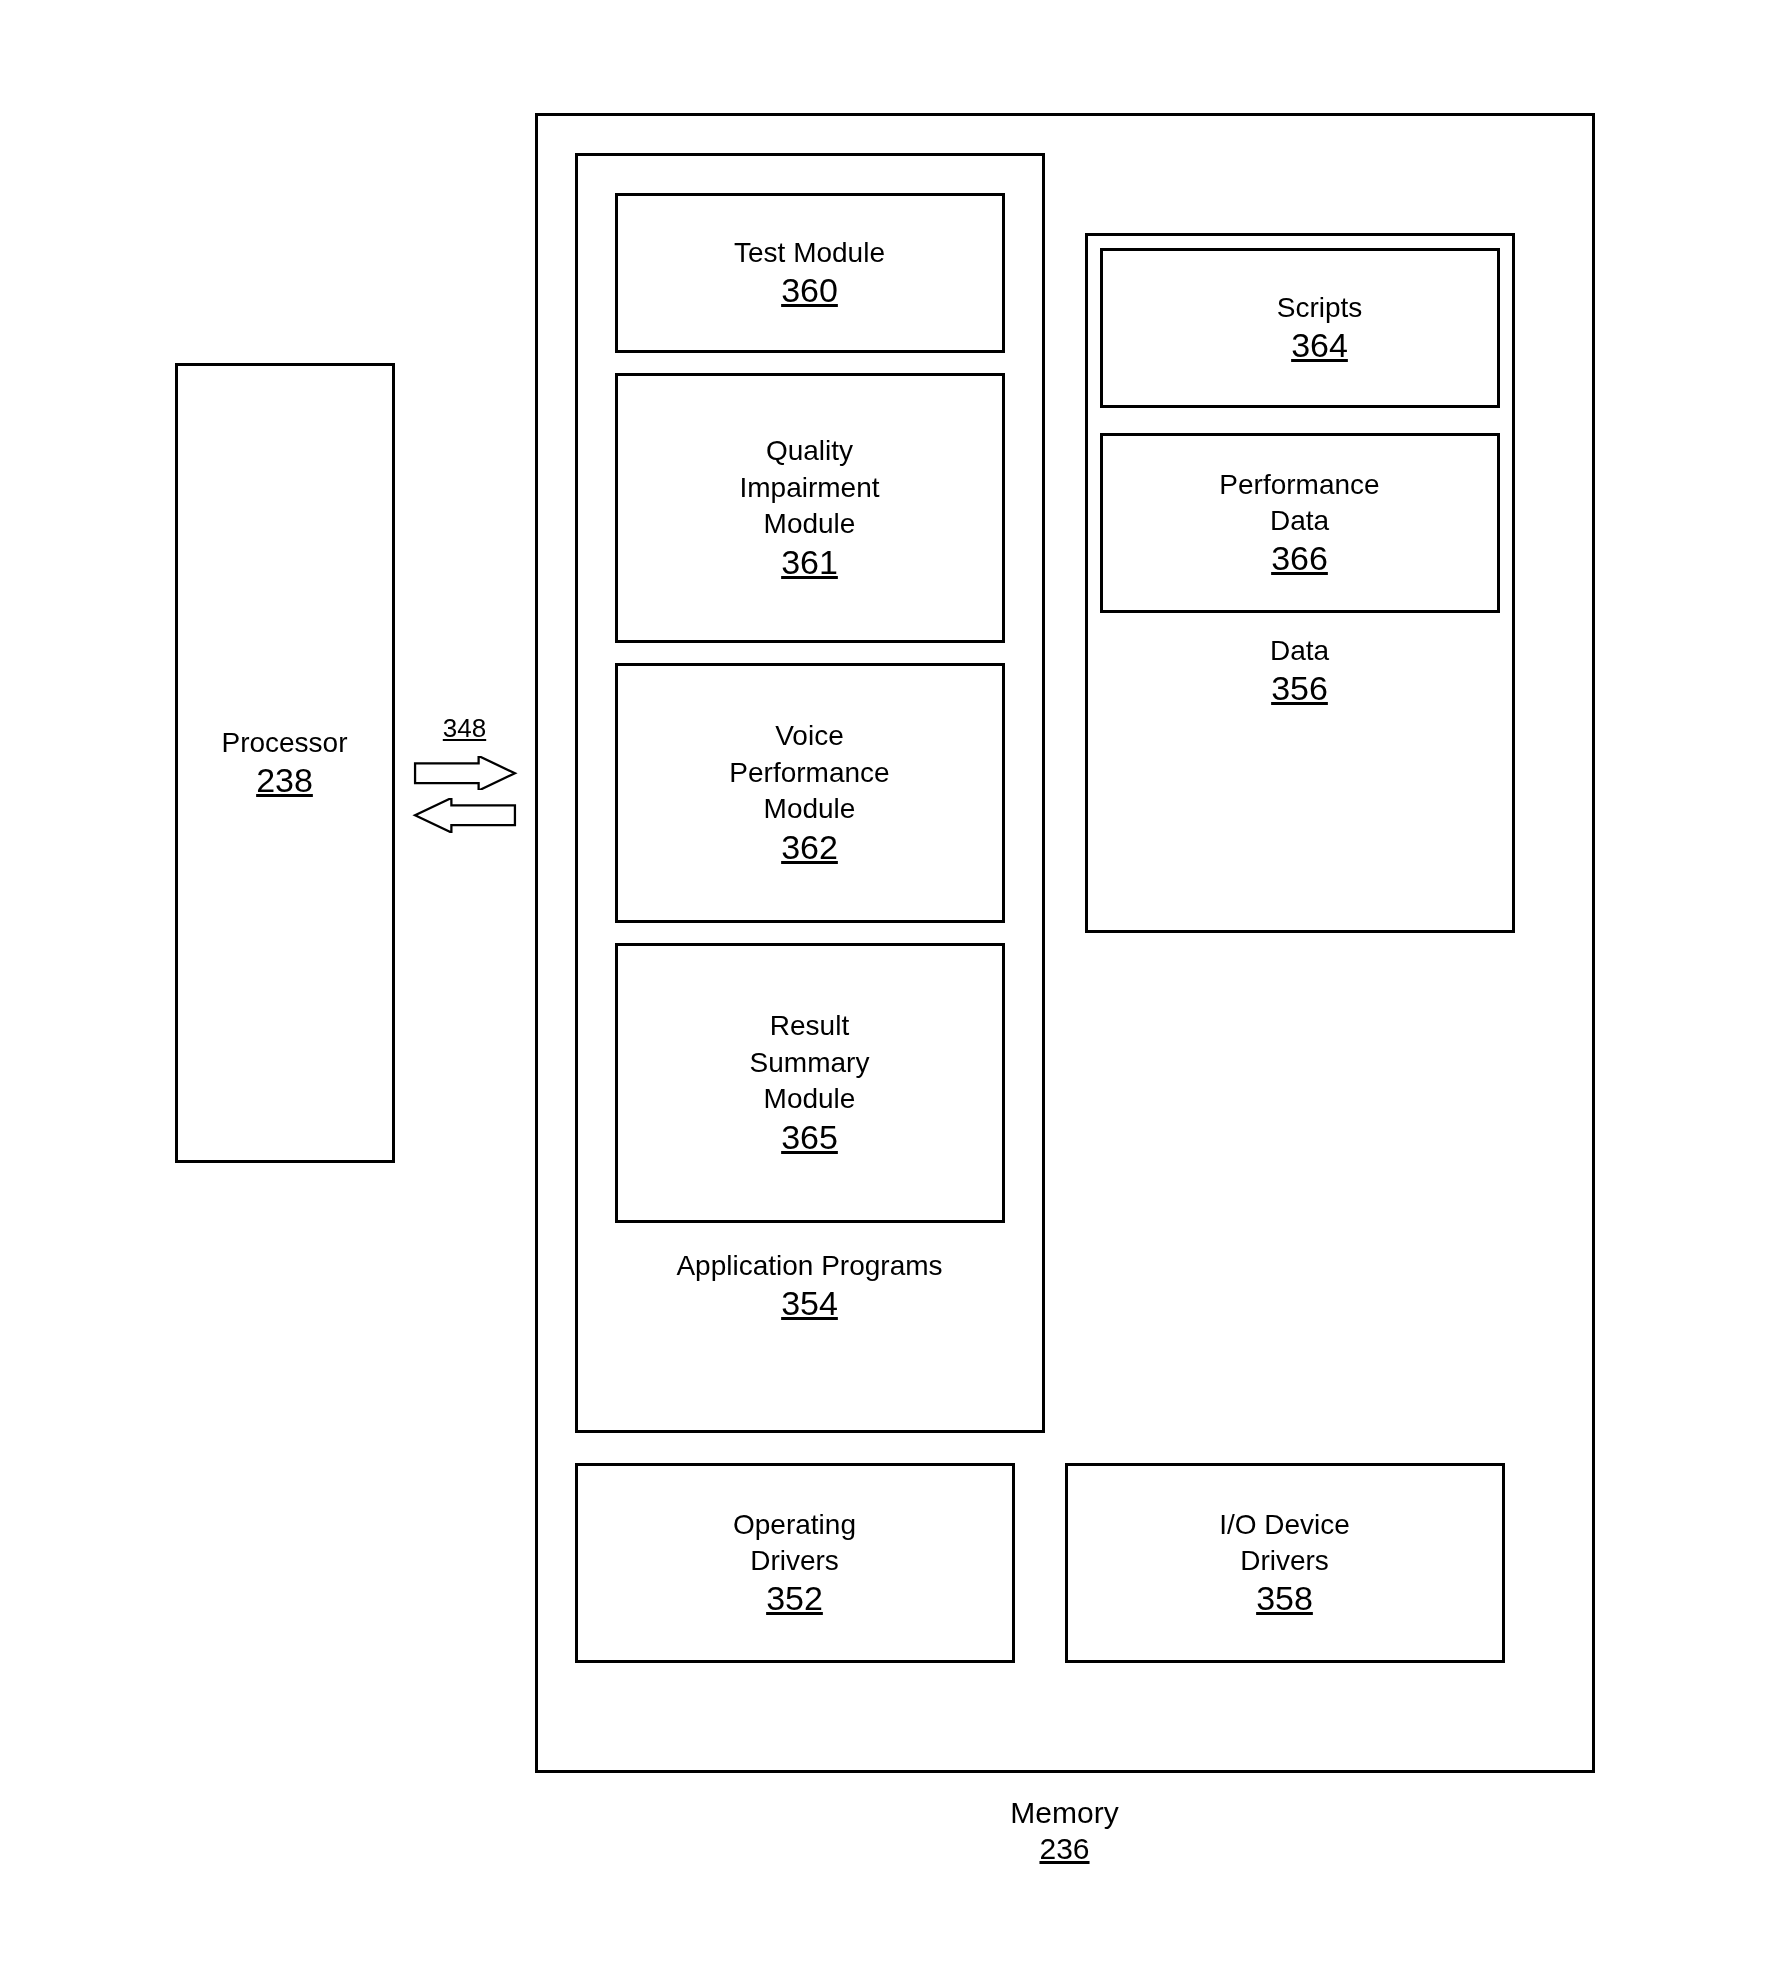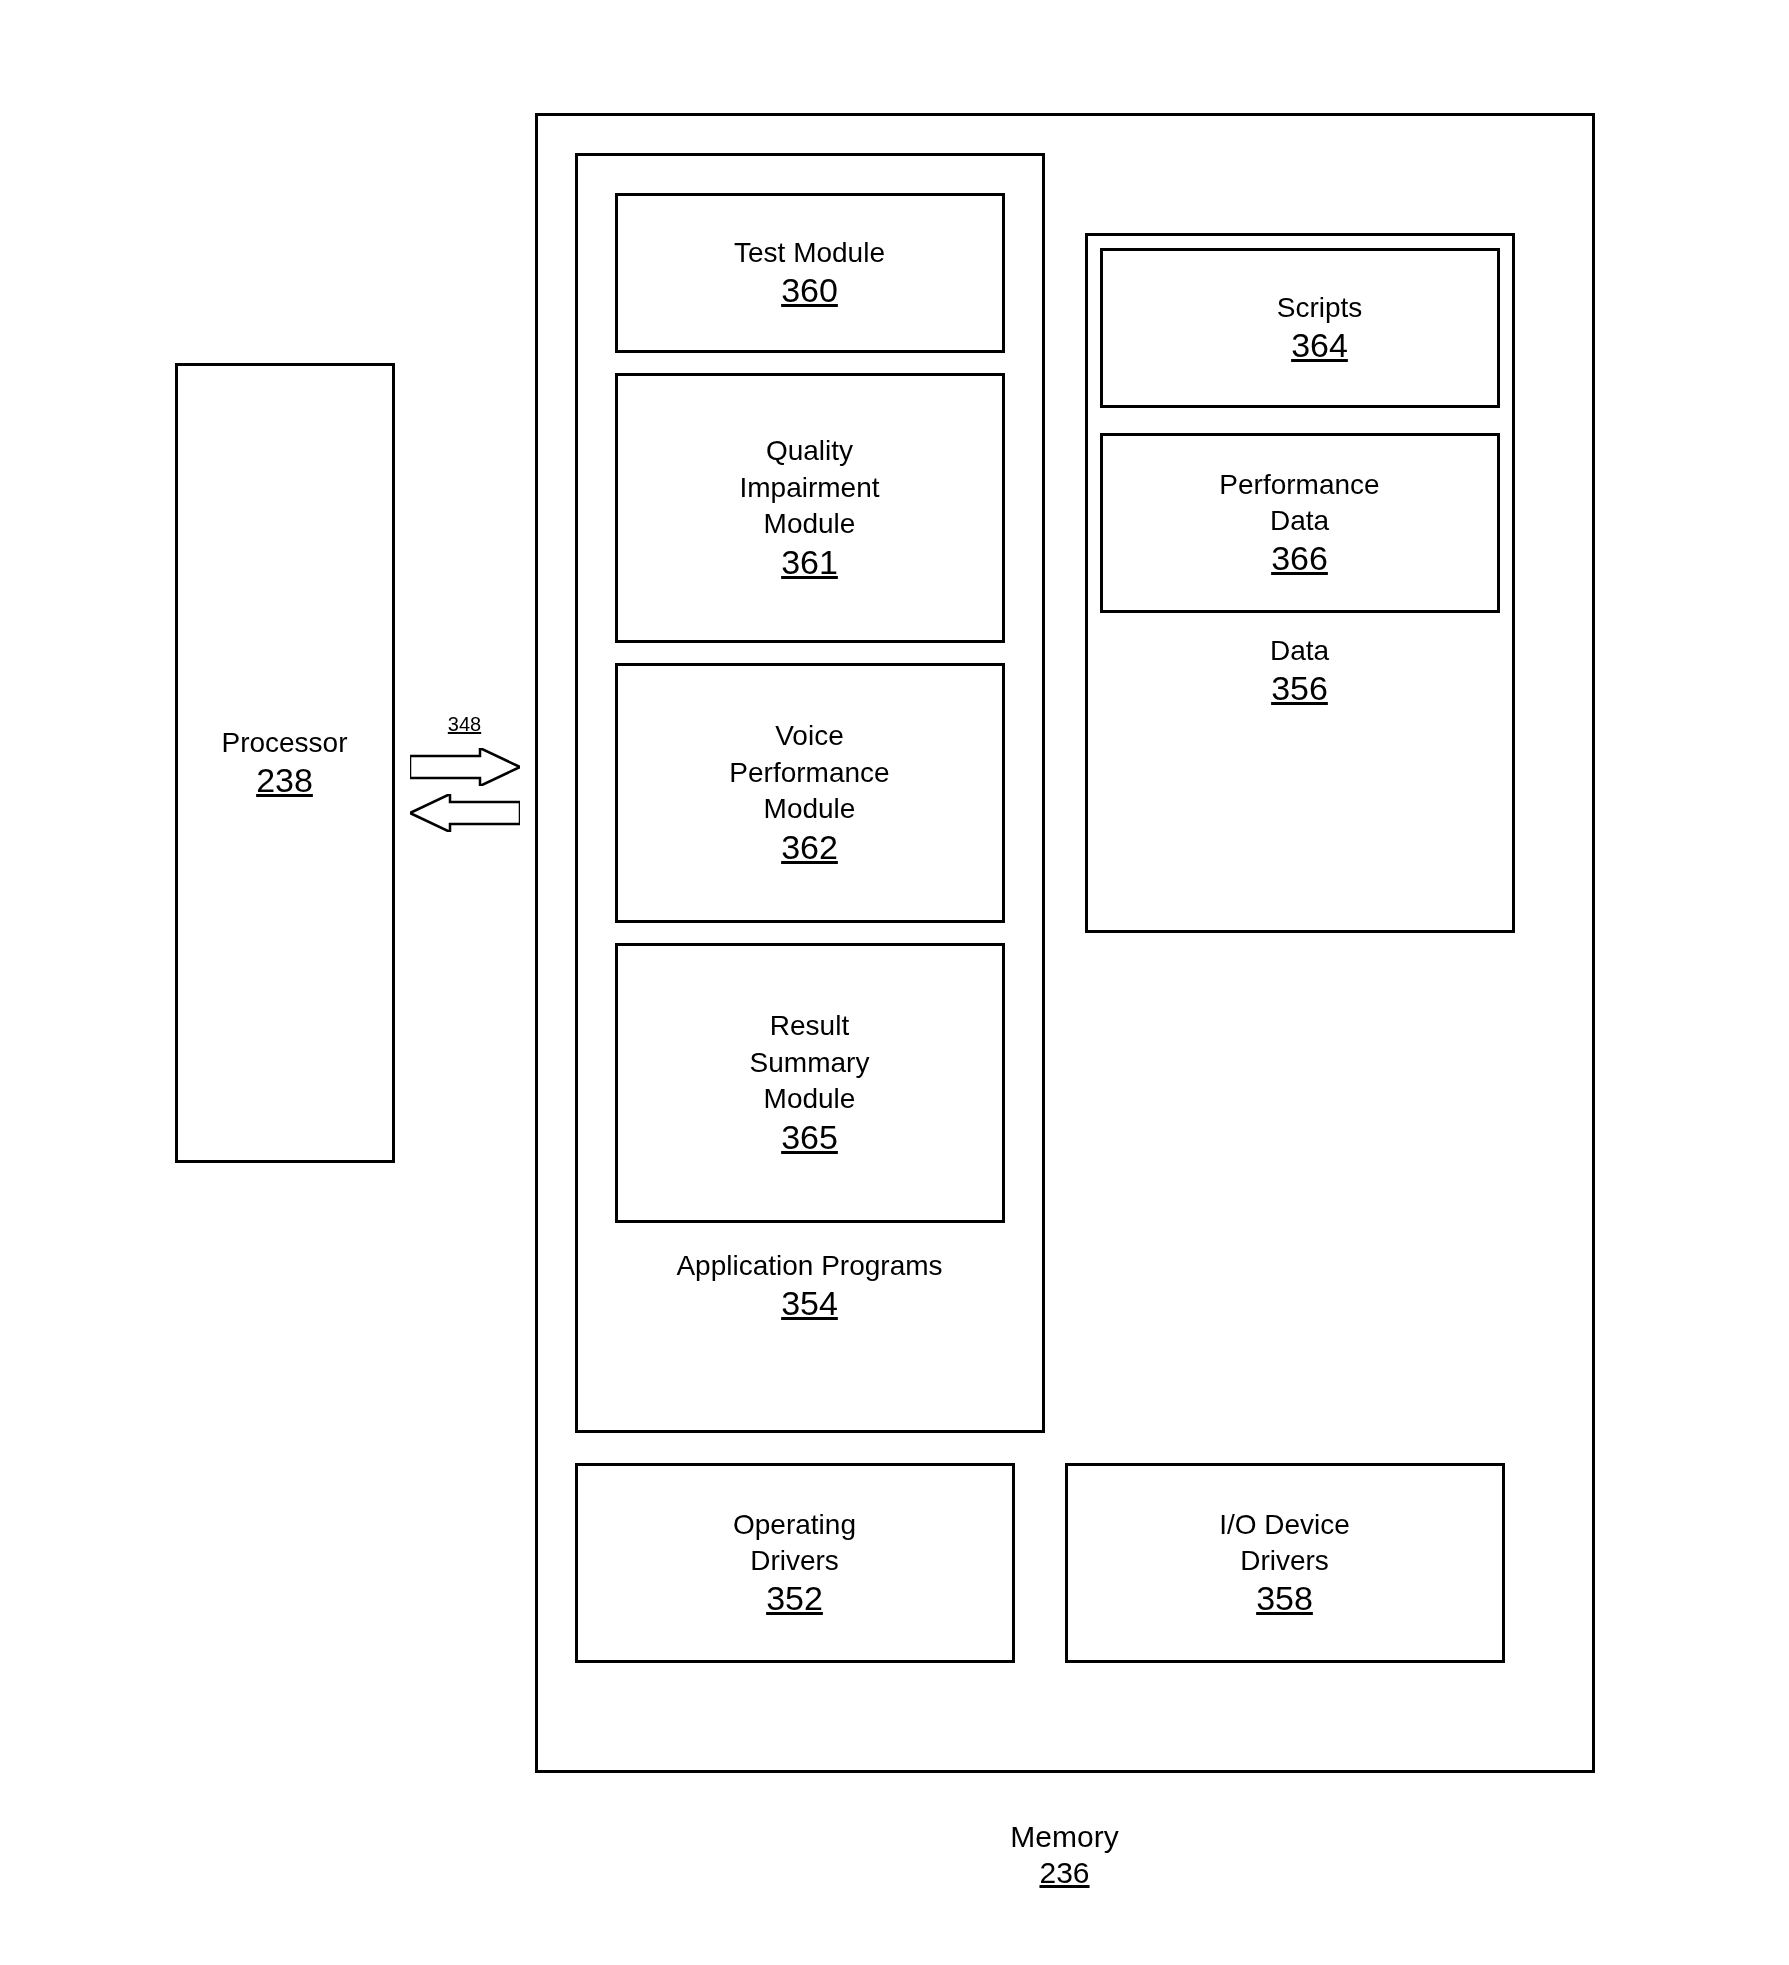--- a/index.html
+++ b/index.html
@@ -50,21 +50,21 @@
       top: 630px;
       width: 130px;
       height: 120px;
       display: flex;
       flex-direction: column;
       align-items: center;
       justify-content: center;
       gap: 8px;
     }
     .arrow-label {
-      font-size: 20px;
+      font-size: 26px;
       text-decoration: underline;
       text-align: right;
       margin-bottom: 4px;
     }
     .arrow {
       width: 110px;
       height: 38px;
     }
     
     .memory-box {
@@ -75,21 +75,20 @@
     }
     .memory-label {
       position: absolute;
       left: 390px;
       top: 1710px;
       width: 1060px;
       text-align: center;
     }
     .memory-label .box-label {
       font-size: 30px;
-      margin-top: 24px;
     }
     .memory-label .box-number {
       font-size: 30px;
     }
     
     .app-programs-box {
       left: 430px;
       top: 70px;
       width: 470px;
       height: 1280px;

